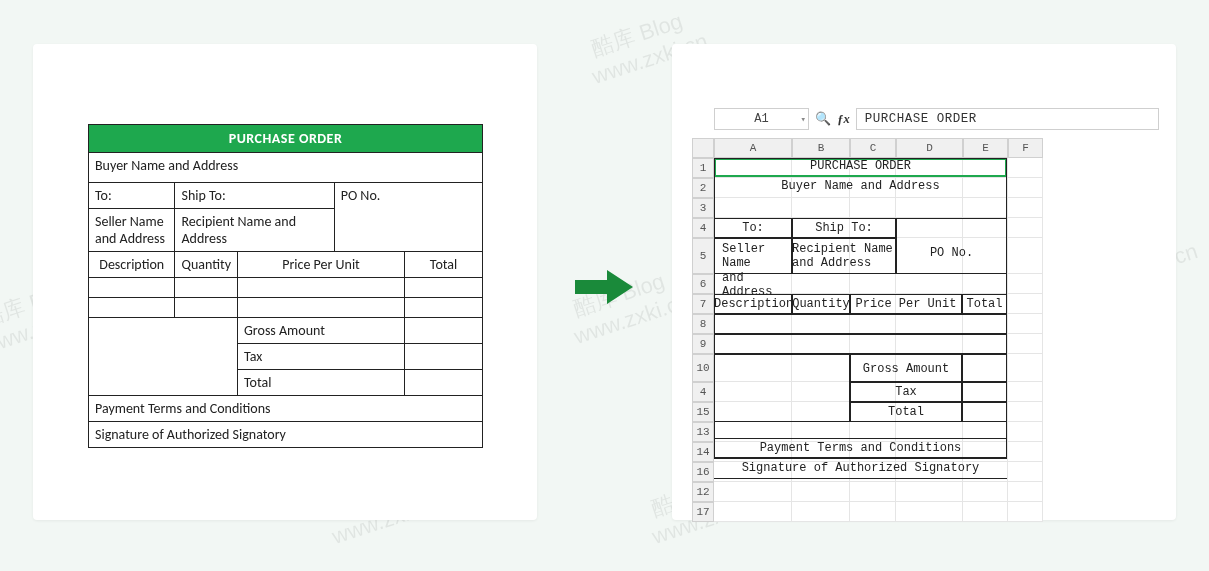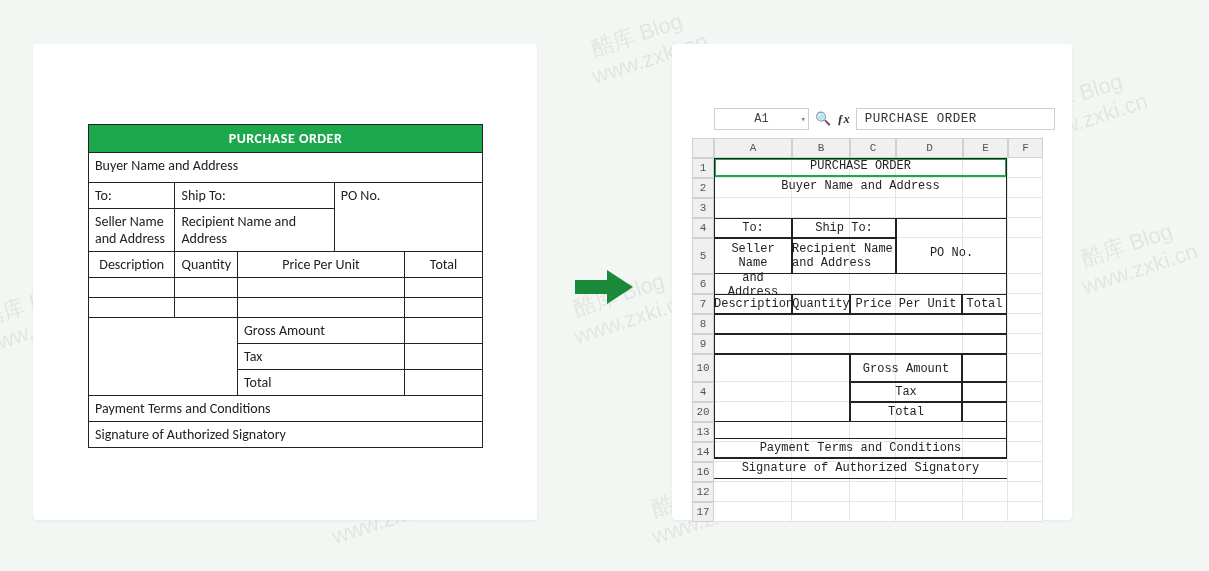--- a/index.html
+++ b/index.html
@@ -26,21 +26,21 @@
       font-family: 'Comic Sans MS', cursive, sans-serif;
     }
     .panel {
       position: absolute;
       background: #ffffff;
       border-radius: 4px;
       box-shadow: 0 1px 3px rgba(0,0,0,0.06);
       z-index: 1;
     }
     .panel-left { left: 33px; top: 44px; width: 504px; height: 476px; }
-    .panel-right { left: 672px; top: 44px; width: 400px; height: 476px; }
+    .panel-right { left: 672px; top: 44px; width: 504px; height: 476px; }
     .arrow {
       position: absolute;
       left: 575px;
       top: 270px;
       color: #1a8a3a;
       z-index: 2;
     }
 
     
     .word-table {
@@ -327,21 +327,21 @@
           <div class="cell"></div>
           <div class="cell"></div>
           <div class="cell"></div>
           <div class="rowhdr">4</div>
           <div class="cell"></div>
           <div class="cell"></div>
           <div class="cell"></div>
           <div class="cell"></div>
           <div class="cell"></div>
           <div class="cell"></div>
-          <div class="rowhdr">20</div>
+          <div class="rowhdr">15</div>
           <div class="cell"></div>
           <div class="cell"></div>
           <div class="cell"></div>
           <div class="cell"></div>
           <div class="cell"></div>
           <div class="cell"></div>
           <div class="rowhdr">13</div>
           <div class="cell"></div>
           <div class="cell"></div>
           <div class="cell"></div>
@@ -385,21 +385,21 @@
       <div class="xl-content" style="left:22px;top:21px;width:293px;text-align:center">PURCHASE ORDER</div>
       <div class="xl-content" style="left:22px;top:41px;width:293px;text-align:center">Buyer Name and Address</div>
 
       <div class="bbox" style="position:absolute;left:22px;top:80px;width:78px;height:20px;"></div>
       <div class="xl-content" style="left:22px;top:83px;width:78px;text-align:center">To:</div>
 
       <div class="bbox" style="position:absolute;left:100px;top:80px;width:104px;height:20px;"></div>
       <div class="xl-content" style="left:100px;top:83px;width:104px;text-align:center">Ship To:</div>
 
       <div class="bbox" style="position:absolute;left:22px;top:100px;width:78px;height:36px;"></div>
-      <div class="xl-content" style="left:22px;top:104px;width:78px;text-align:center;white-space:pre-line;line-height:1.2">Seller Name
+      <div class="xl-content" style="left:30px;top:104px;width:78px;white-space:pre-line;line-height:1.2">Seller Name
 and Address</div>
 
       <div class="bbox" style="position:absolute;left:100px;top:100px;width:104px;height:36px;"></div>
       <div class="xl-content" style="left:100px;top:104px;width:104px;white-space:pre-line;line-height:1.2">Recipient Name
 and Address</div>
 
       <div class="bbox" style="position:absolute;left:204px;top:80px;width:111px;height:56px;"></div>
       <div class="xl-content" style="left:204px;top:108px;width:111px;text-align:center">PO No.</div>
 
       <div class="bbox" style="position:absolute;left:22px;top:156px;width:78px;height:20px;"></div>

